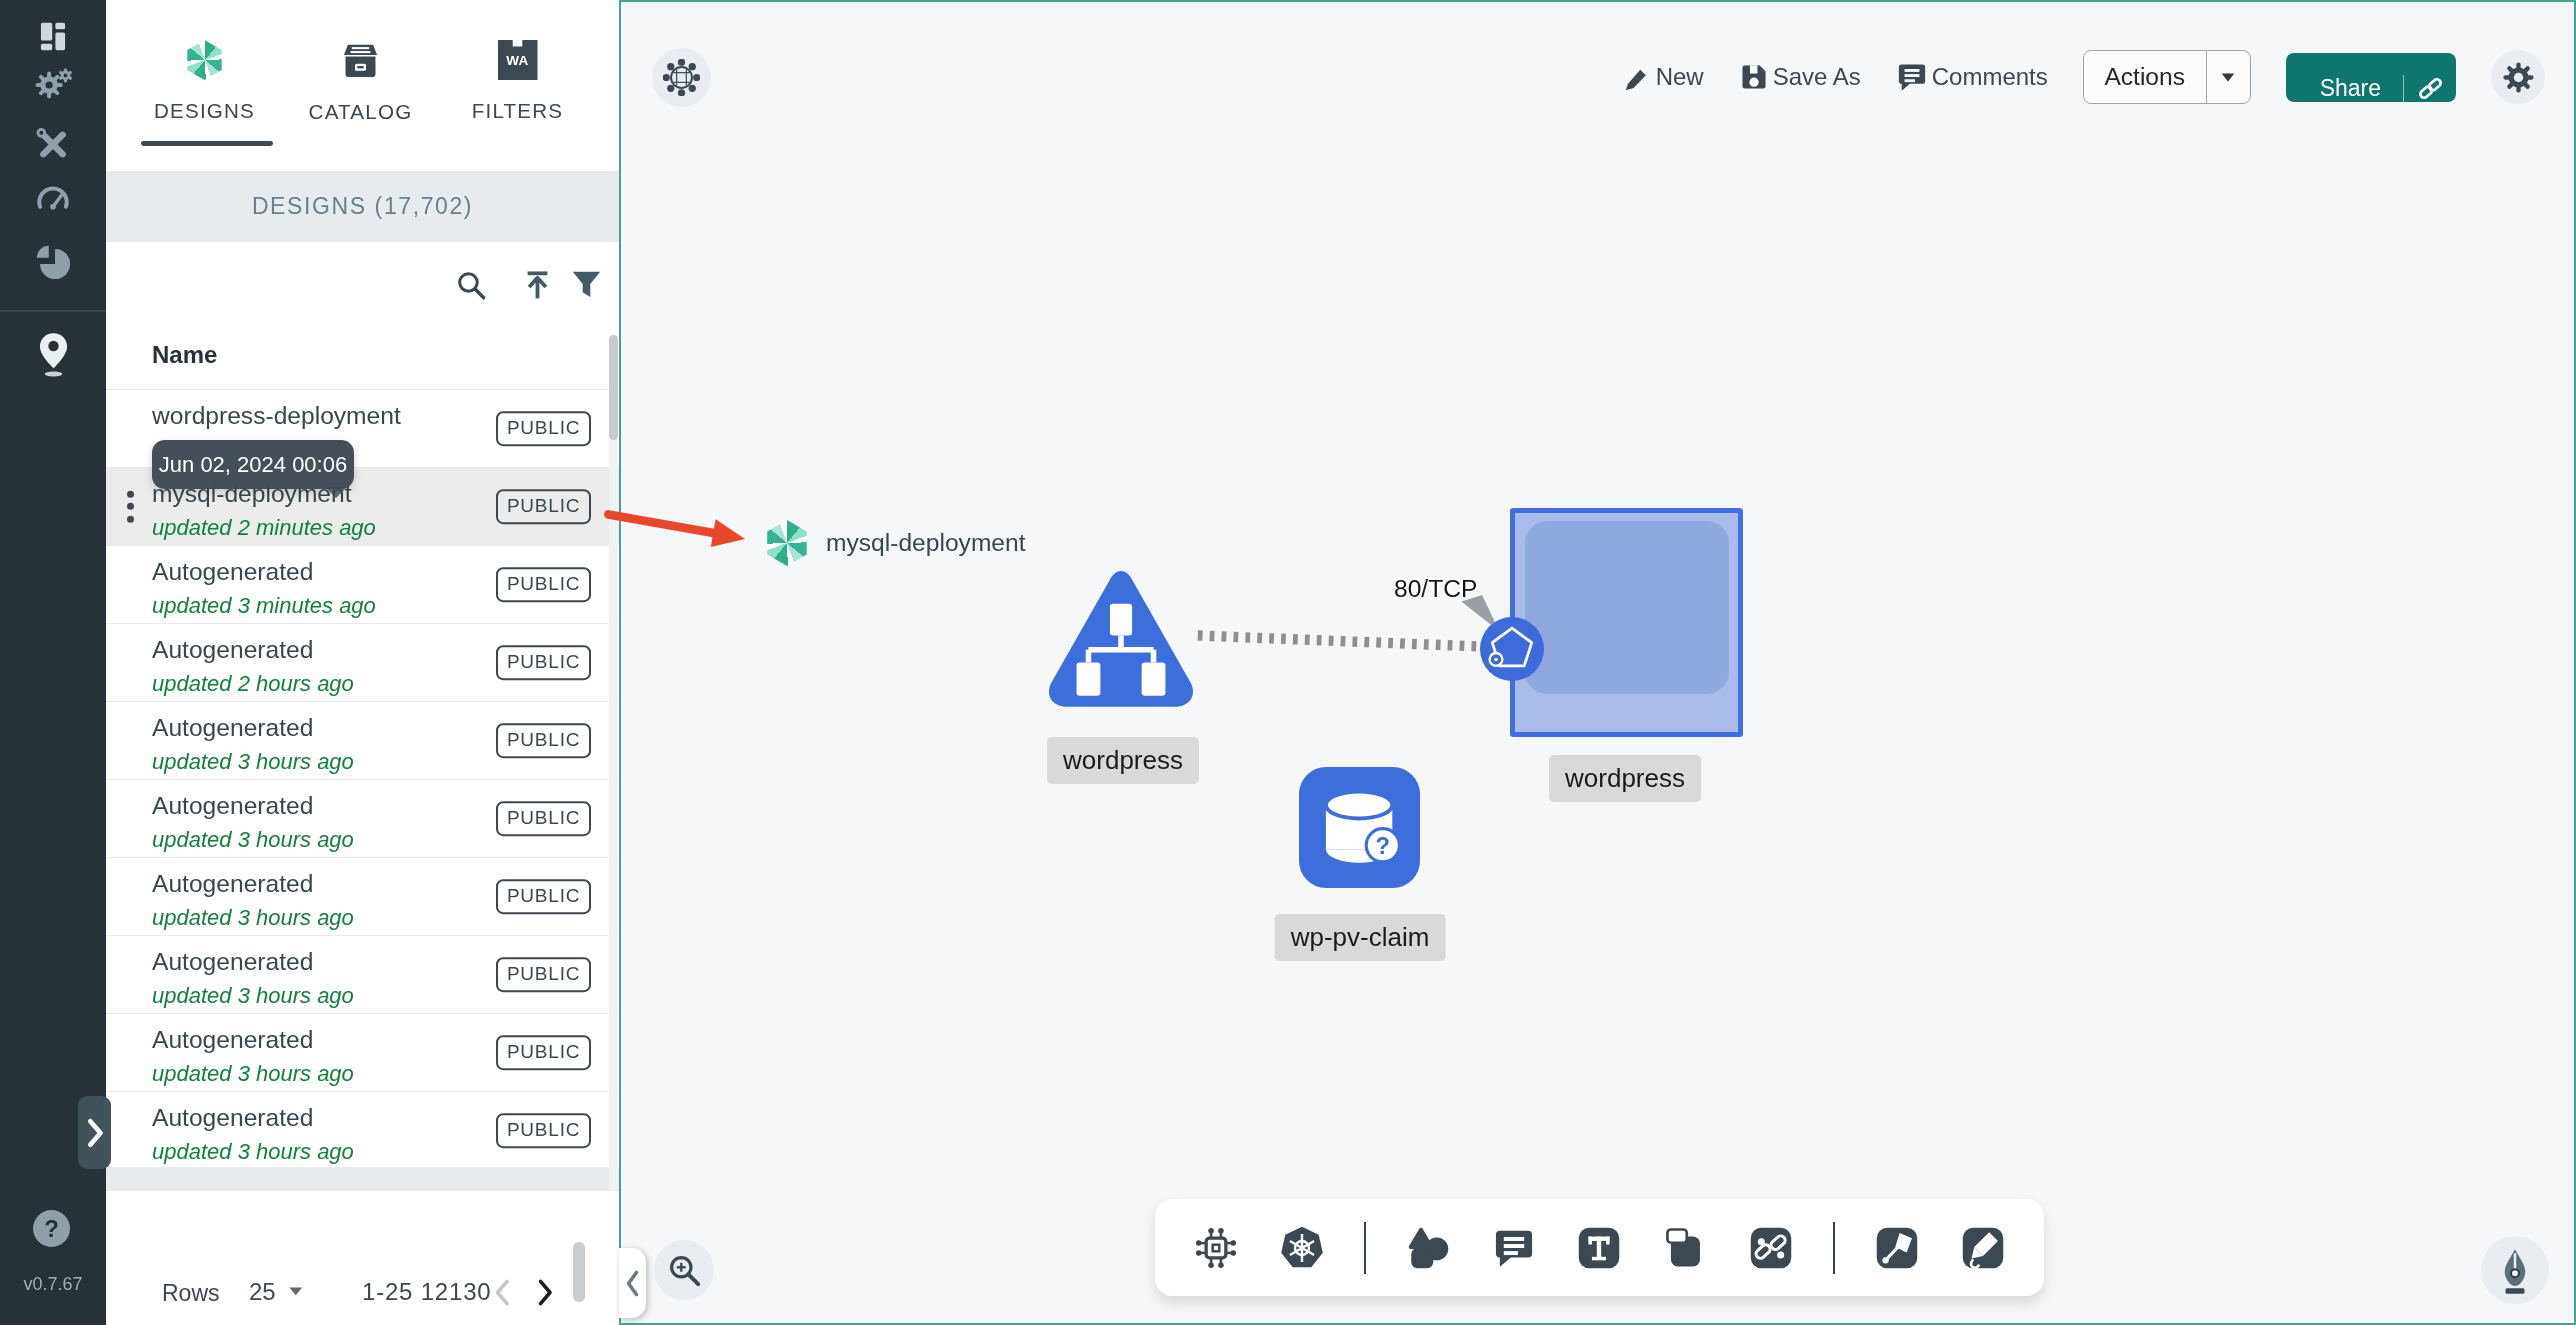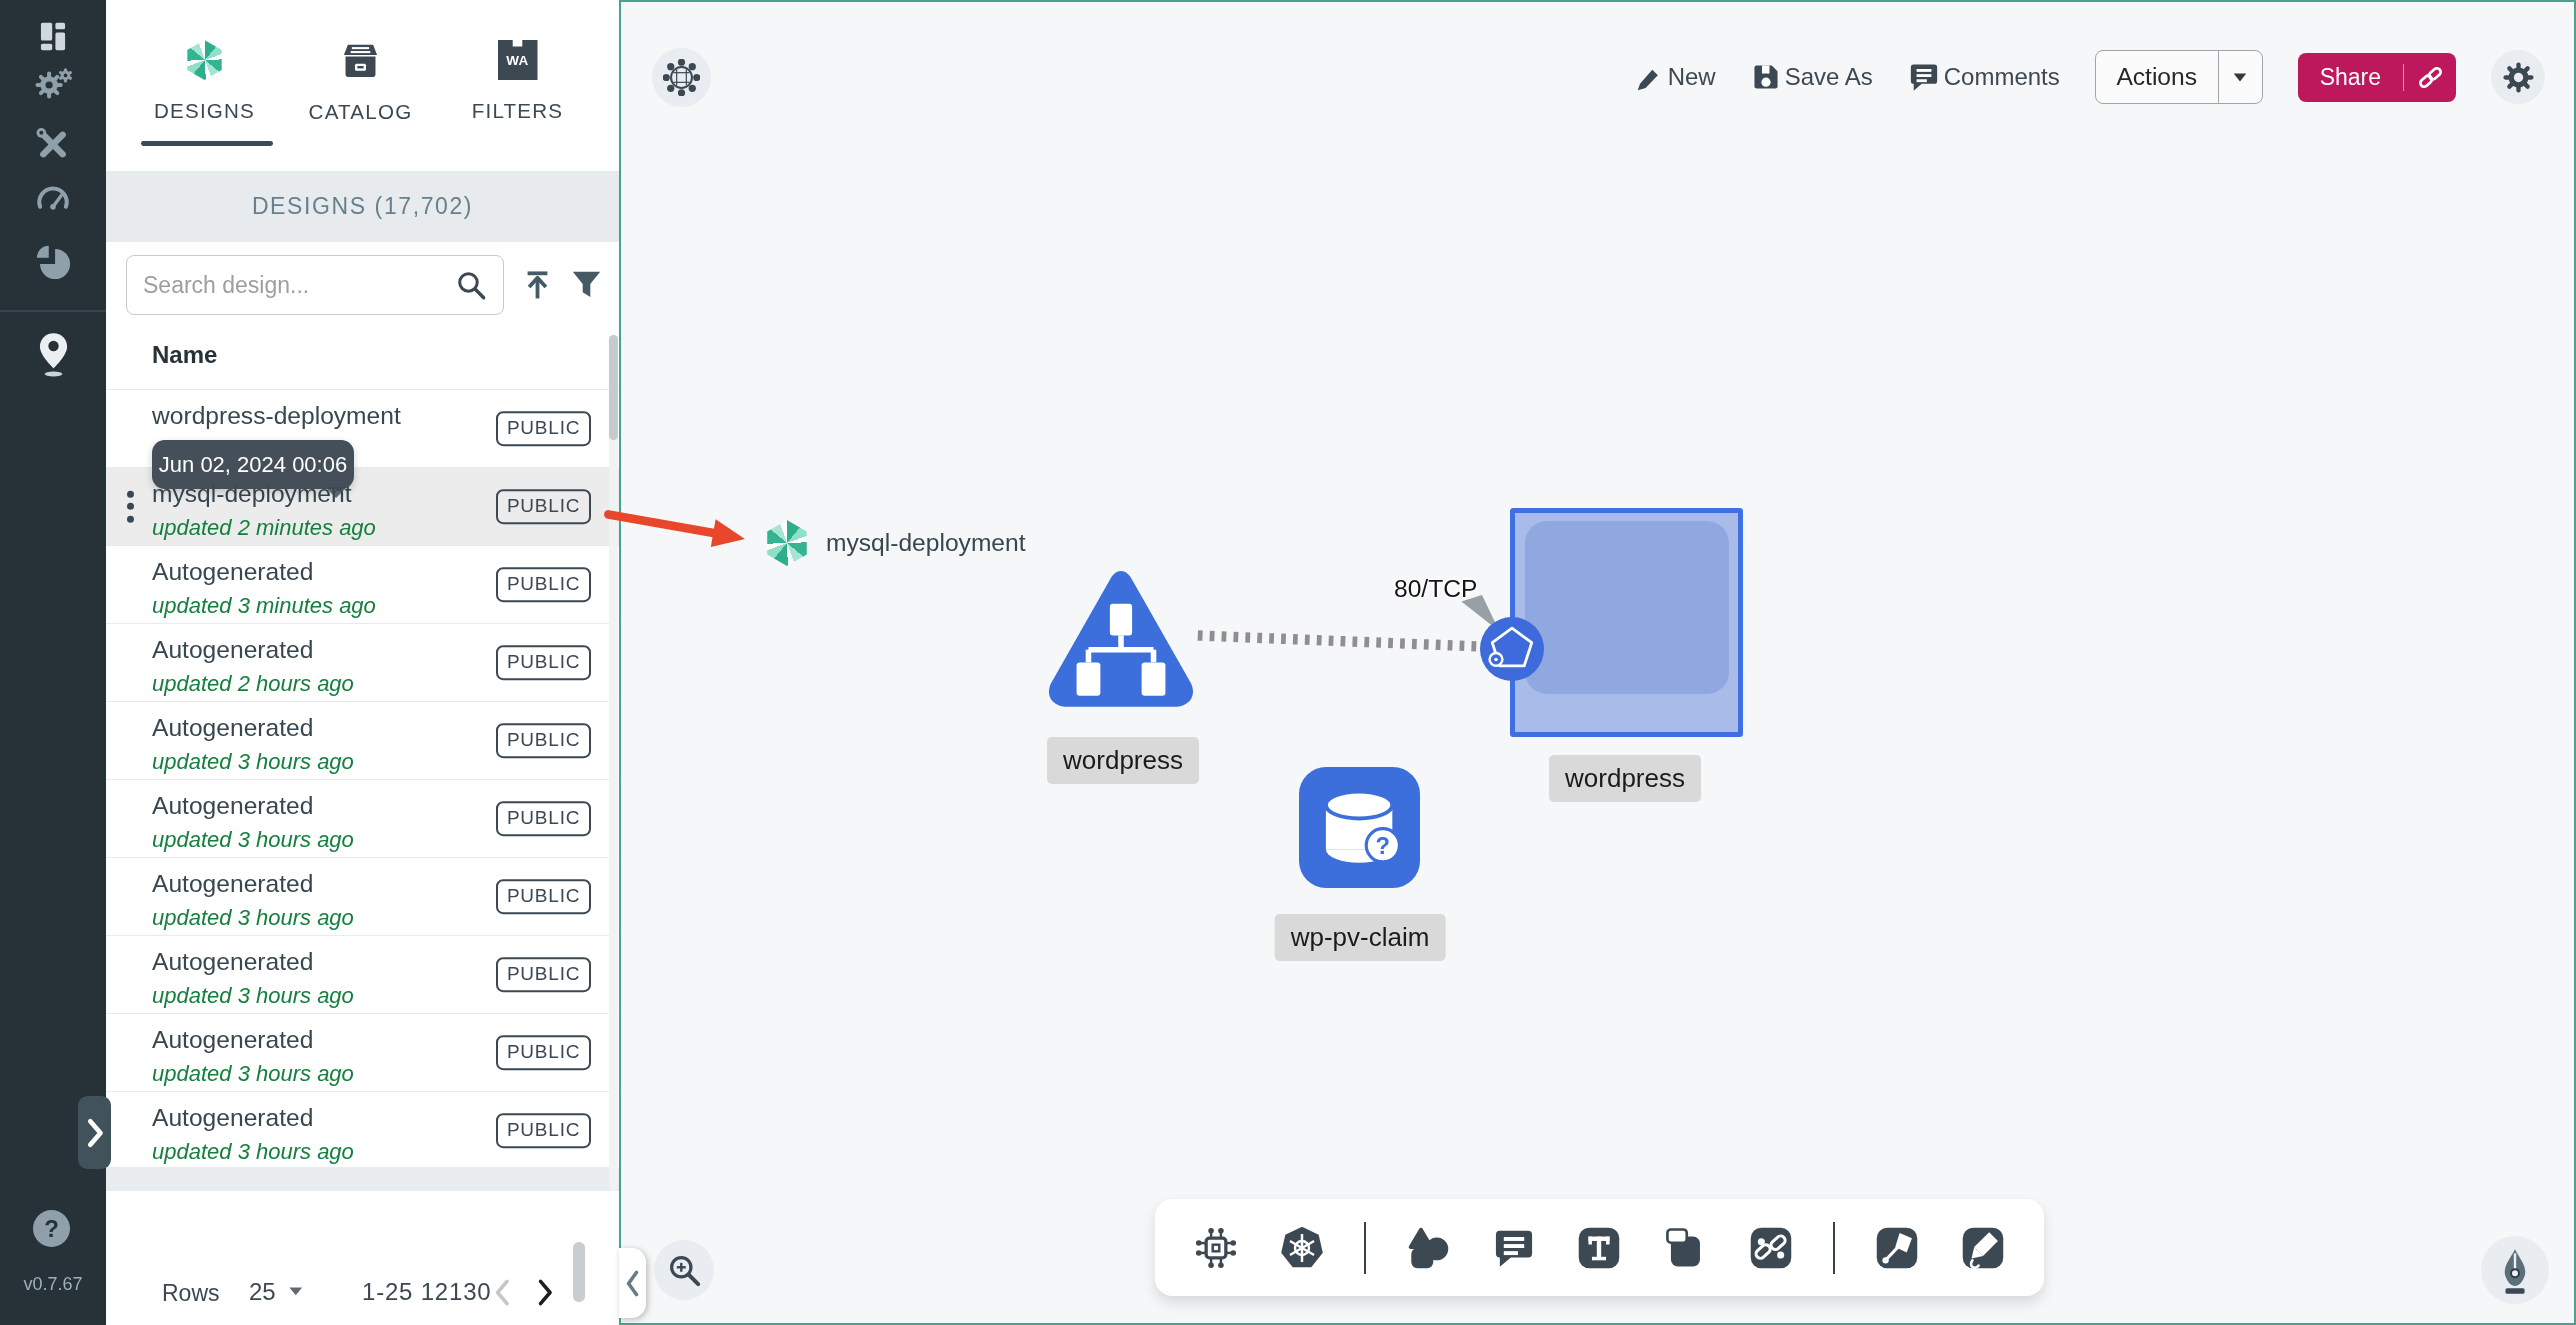--- a/index.html
+++ b/index.html
@@ -71,21 +71,21 @@
   .canvas{position:absolute;left:619px;top:0;width:1957px;height:1325px;box-sizing:border-box;
       background:#F6F7F8;border:2.4px solid #4BA18F;z-index:10;}
   .round-btn{position:absolute;border-radius:50%;background:#E9EDF2;display:flex;align-items:center;justify-content:center;}
   .top-actions{position:absolute;top:43px;right:29px;height:64px;display:flex;align-items:center;gap:35px;}
   .t-action{display:flex;align-items:center;gap:4px;}
   .t-label{font-size:24px;color:#3C4852;}
   .actions-btn{display:flex;align-items:stretch;height:52px;border:1.6px solid #9FA6AA;border-radius:8px;
       background:#fbfbfb;overflow:hidden;}
   .act-main{display:flex;align-items:center;padding:0 20.6px;font-size:24.6px;color:#23282c;}
   .act-caret{width:43px;display:flex;align-items:center;justify-content:center;border-left:1.6px solid #9FA6AA;}
-  .share-btn{display:flex;align-items:center;height:49px;border-radius:8px;background:#be185d;overflow:hidden;}
+  .share-btn{display:flex;align-items:flex-end;height:49px;border-radius:8px;background:#0f766e;overflow:hidden;padding-left:12px;}
   .share-main{display:flex;align-items:center;padding:0 22px;font-size:23px;color:#fff;}
   .share-link{width:52px;display:flex;align-items:center;justify-content:center;border-left:1.6px solid rgba(255,255,255,.55);}
 
   .design-item{position:absolute;left:143px;top:518px;display:flex;align-items:center;gap:16px;}
   .design-item span{font-size:24.6px;color:#37474F;}
   .edge-label{position:absolute;left:773px;top:573px;font-size:24.6px;color:#141414;
       text-shadow:0 0 5.6px #fff,0 0 5.6px #fff,0 0 5.6px #fff;}
   .node-chip{position:absolute;transform:translateX(-50%);background:#D9D9D9;color:#1b1b1b;
       font-size:26px;padding:8px 16px;border-radius:4.8px;white-space:nowrap;}
   .tri-node{position:absolute;left:422px;top:562px;}
@@ -460,21 +460,20 @@
     <div class="tab" style="left:336px;">
       <div class="wa-ic">
         <span>WA</span>
       </div>
       <span class="tab-label">FILTERS</span>
     </div>
     <div class="tab-underline"></div>
 
     <div class="count-bar">DESIGNS (17,702)</div>
 
-    <input class="search-input" type="text" placeholder="Search design..." style="">
     <div class="panel-ic" style="left:347px;top:267px;">
       <svg width="35" height="35" viewBox="0 0 46 46">
         <circle cx="19" cy="19" r="11.5" fill="none" stroke="#3C4852" stroke-width="4"></circle>
         <line x1="28" y1="28" x2="39" y2="39" stroke="#3C4852" stroke-width="4.5" stroke-linecap="round"></line>
       </svg>
     </div>
     <div class="panel-ic" style="left:413px;top:267px;">
       <svg width="35" height="35" viewBox="0 0 46 46">
         <line x1="10" y1="7" x2="36" y2="7" stroke="#455A64" stroke-width="5"></line>
         <polyline points="12,25 23,13 34,25" fill="none" stroke="#455A64" stroke-width="5" stroke-linejoin="round"></polyline>

